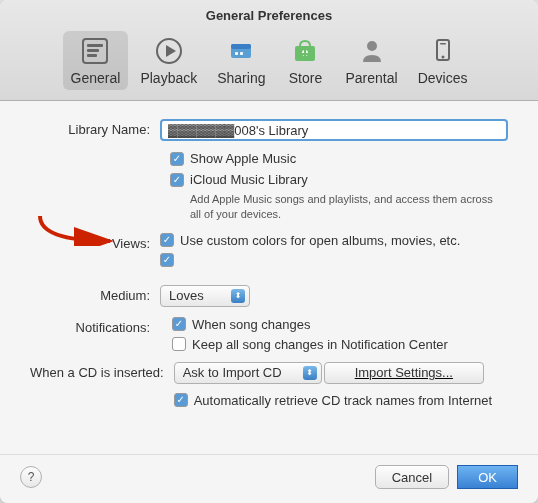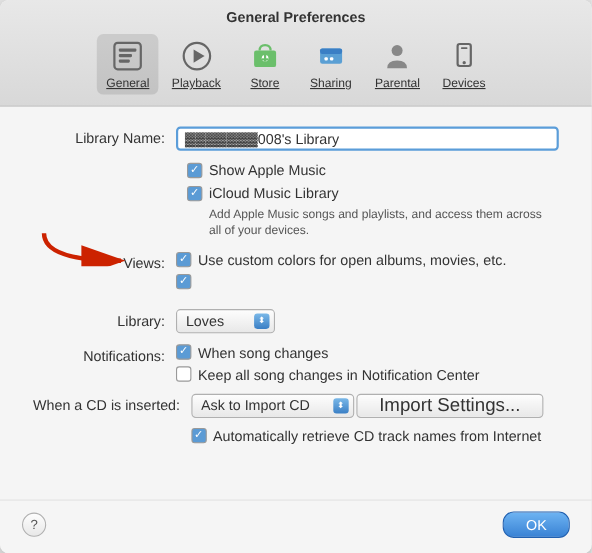--- a/index.html
+++ b/index.html
@@ -58,23 +58,22 @@
     }
     .toolbar-icon {
       width: 32px;
       height: 32px;
       margin-bottom: 3px;
       display: flex;
       align-items: center;
       justify-content: center;
     }
     .toolbar-label {
-      font-size: 11px;
-      color: #333;
-      text-decoration: underline;
+      font-size: 14px;
+      color: #333;
     }
 
     
     .icon-svg {
       width: 30px;
       height: 30px;
     }
 
     
     .content {
@@ -203,28 +202,29 @@
       content: '⬍';
       color: white;
       font-size: 8px;
     }
 
     
     .cd-row {
       display: flex;
       align-items: center;
       gap: 2px;
+      text-decoration: underline;
     }
     .import-settings-btn {
       height: 22px;
-      padding: 0 20px;
+      padding: 0 30px;
       background: linear-gradient(to bottom, #fdfdfd, #e8e8e8);
       border: 1px solid #b0b0b0;
       border-radius: 4px;
-      font-size: 17px;
+      font-size: 13px;
       color: #333;
       cursor: pointer;
       white-space: nowrap;
     }
 
     
     .bottom-bar {
       display: flex;
       align-items: center;
       padding: 10px 20px 14px;
@@ -254,21 +254,21 @@
       font-size: 13px;
       color: #333;
       cursor: pointer;
       margin-right: 8px;
     }
     .ok-btn {
       height: 24px;
       padding: 0 20px;
       background: linear-gradient(to bottom, #6db3f2, #3982d4);
       border: 1px solid #2060b0;
-      border-radius: 10px;
+      border-radius: 0;
       font-size: 13px;
       color: white;
       cursor: pointer;
       font-weight: 500;
     }
 
     
     .red-arrow {
       position: absolute;
       left: 30px;
@@ -305,40 +305,40 @@
             <circle cx="15" cy="15" r="12" fill="none" stroke="#666" stroke-width="2"></circle>
             <polygon points="12,9 22,15 12,21" fill="#666"></polygon>
           </svg>
         </div>
         <span class="toolbar-label">Playback</span>
       </div>
 
       <div class="toolbar-item">
         <div class="toolbar-icon">
           <svg class="icon-svg" viewBox="0 0 30 30" xmlns="http://www.w3.org/2000/svg">
+            <rect x="5" y="8" width="20" height="14" rx="2" fill="#5a9fd4"></rect>
+            <rect x="5" y="8" width="20" height="5" rx="2" fill="#3a7fc5"></rect>
+            <rect x="9" y="16" width="3" height="3" rx="1" fill="white"></rect>
+            <rect x="14" y="16" width="3" height="3" rx="1" fill="white"></rect>
+          </svg>
+        </div>
+        <span class="toolbar-label">Sharing</span>
+      </div>
+
+      <div class="toolbar-item">
+        <div class="toolbar-icon">
+          <svg class="icon-svg" viewBox="0 0 30 30" xmlns="http://www.w3.org/2000/svg">
             <rect x="5" y="10" width="20" height="15" rx="2" fill="#6bbf6b"></rect>
             <path d="M10 10 Q10 5 15 5 Q20 5 20 10" fill="none" stroke="#6bbf6b" stroke-width="2"></path>
             <circle cx="15" cy="17" r="3" fill="white"></circle>
             <rect x="14" y="14" width="2" height="6" fill="#6bbf6b"></rect>
             <rect x="12" y="17" width="6" height="2" fill="#6bbf6b"></rect>
           </svg>
         </div>
         <span class="toolbar-label">Store</span>
-      </div>
-
-      <div class="toolbar-item">
-        <div class="toolbar-icon">
-          <svg class="icon-svg" viewBox="0 0 30 30" xmlns="http://www.w3.org/2000/svg">
-            <rect x="5" y="8" width="20" height="14" rx="2" fill="#5a9fd4"></rect>
-            <rect x="5" y="8" width="20" height="5" rx="2" fill="#3a7fc5"></rect>
-            <rect x="9" y="16" width="3" height="3" rx="1" fill="white"></rect>
-            <rect x="14" y="16" width="3" height="3" rx="1" fill="white"></rect>
-          </svg>
-        </div>
-        <span class="toolbar-label">Sharing</span>
       </div>
 
       <div class="toolbar-item">
         <div class="toolbar-icon">
           <svg class="icon-svg" viewBox="0 0 30 30" xmlns="http://www.w3.org/2000/svg">
             <circle cx="15" cy="10" r="5" fill="#888"></circle>
             <path d="M6 26 Q6 19 15 19 Q24 19 24 26" fill="#888"></path>
           </svg>
         </div>
         <span class="toolbar-label">Parental</span>
@@ -412,35 +412,35 @@
             <span class="checkbox-checkmark">✓</span>
           </div>
         </div>
       </div>
     </div>
 
     <div class="form-row">
     </div>
 
     <div class="form-row">
-      <div class="form-label">Library:</div>
+      <div class="form-label">Medium:</div>
       <div class="form-content">
         <div class="dropdown-row">
           <div class="select-wrapper">
             <select class="mac-select">
               <option>Stars</option>
               <option selected="">Loves</option>
             </select>
             <div class="select-arrow"></div>
           </div>
         </div>
       </div>
     </div>
 
-    <div class="form-row" style="margin-top:10px;">
+    <div class="form-row" style="margin-top:10px;gap:12px;">
       <div class="form-label">Notifications:</div>
       <div class="form-content">
         <div class="checkbox-row">
           <div class="checkbox-custom">
             <span class="checkbox-checkmark">✓</span>
           </div>
           <span class="checkbox-label">When song changes</span>
         </div>
         <div class="checkbox-row">
           <div class="checkbox-custom unchecked">
@@ -474,15 +474,16 @@
           <span class="checkbox-label">Automatically retrieve CD track names from Internet</span>
         </div>
       </div>
     </div>
 
   </div>
 
   <div class="bottom-bar">
     <button class="help-btn">?</button>
     <div class="spacer"></div>
+    <button class="cancel-btn">Cancel</button>
     <button class="ok-btn">OK</button>
   </div>
 </div>
 
 </body></html>

